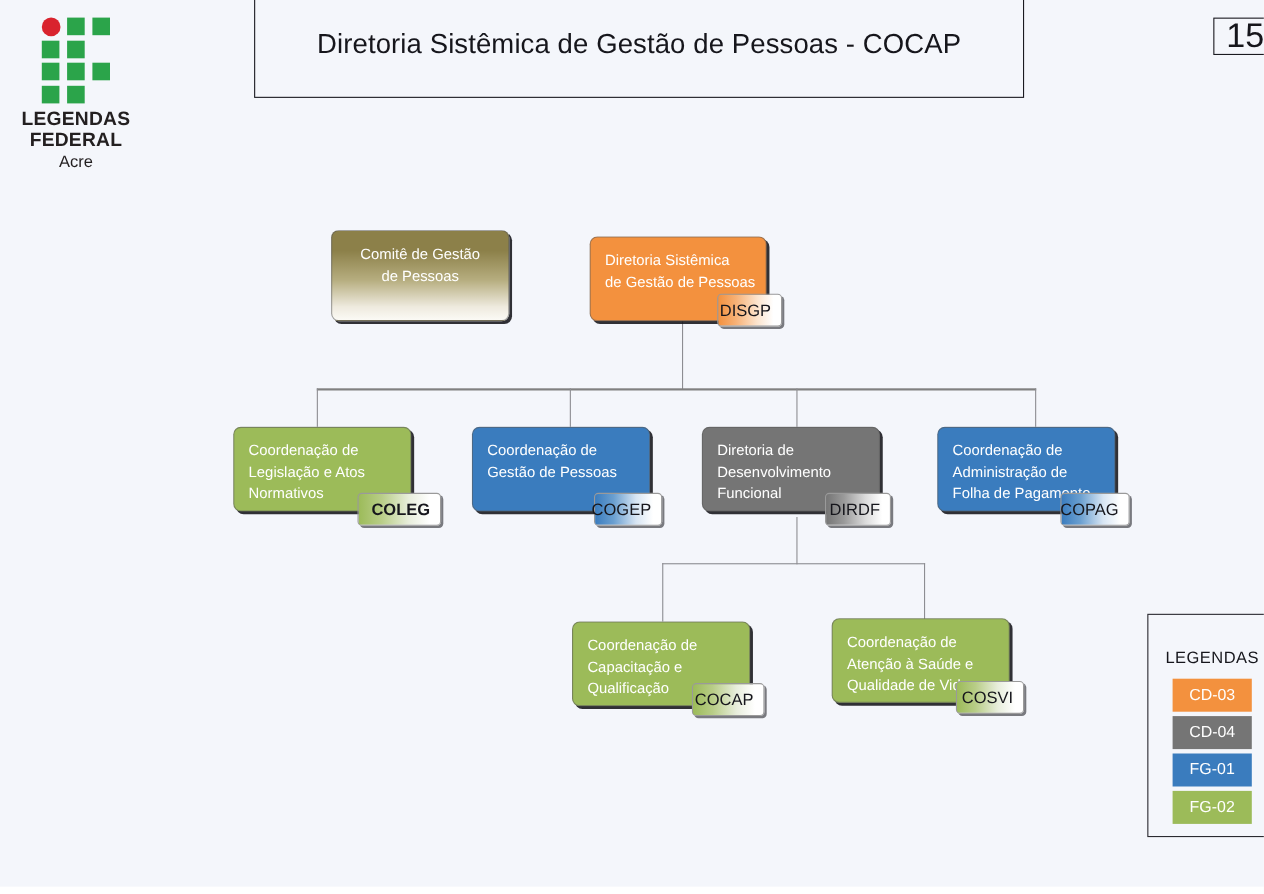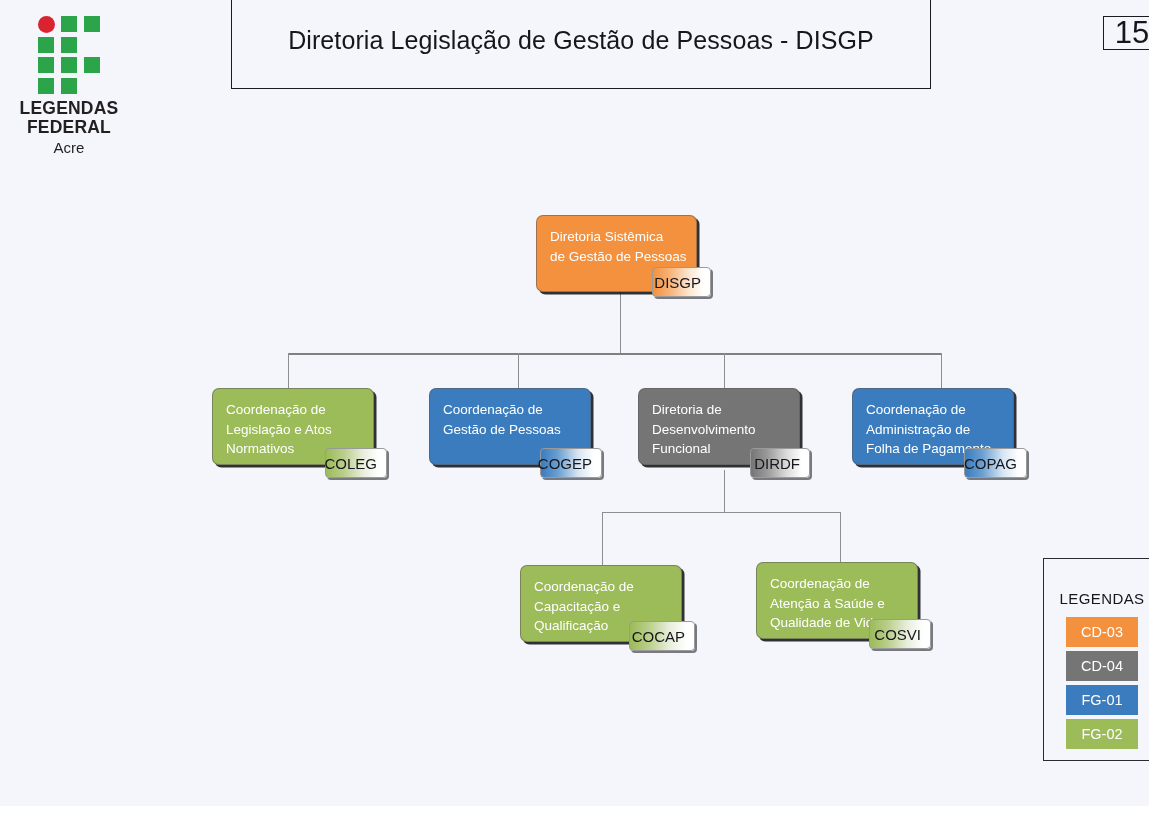--- a/index.html
+++ b/index.html
@@ -229,56 +229,61 @@
 
       <div class="lg-sq" style="left:0px;  top:62px;"></div>
       <div class="lg-sq" style="left:23px; top:62px;"></div>
     </div>
     <div id="logo-text1">LEGENDAS</div>
     <div id="logo-text2">FEDERAL</div>
     <div id="logo-text3">Acre</div>
   </div>
 
   <div id="title-box">
-    <div id="title-text">Diretoria Legislação de Gestão de Pessoas - DISGP</div>
+    <div id="title-text">Diretoria Sistêmica de Gestão de Pessoas - COCAP</div>
   </div>
 
   <div id="page-num-box">
     <div id="page-num-text">15</div>
   </div>
 
   <div class="line-thin" style="left:620px; top:292px; width:1.4px; height:62px;"></div>
 
   <div class="line" style="left:288px; top:353px; width:654px; height:2.4px;"></div>
 
   <div class="line-thin" style="left:288px; top:353px; width:1.4px; height:35px;"></div>
   <div class="line-thin" style="left:518px; top:353px; width:1.4px; height:35px;"></div>
   <div class="line-thin" style="left:724px; top:353px; width:1.4px; height:35px;"></div>
   <div class="line-thin" style="left:941px; top:353px; width:1.4px; height:35px;"></div>
 
   <div class="line-thin" style="left:724px; top:470px; width:1.4px; height:43px;"></div>
   <div class="line-thin" style="left:602px; top:512px; width:239px; height:1.4px;"></div>
   <div class="line-thin" style="left:602px; top:512px; width:1.4px; height:53px;"></div>
   <div class="line-thin" style="left:840px; top:512px; width:1.4px; height:53px;"></div>
 
+  <div class="node" style="left:301px; top:209px; width:162px; height:83px;">
+    <div class="node-body fill-olive"></div>
+    <div class="node-label center">Comitê de Gestão
+de Pessoas</div>
+  </div>
 
   <div class="node" style="left:536px; top:215px; width:161px; height:77px;">
     <div class="node-body fill-orange"></div>
     <div class="node-label">Diretoria Sistêmica
 de Gestão de Pessoas</div>
   </div>
   <div class="tag tg-orange" style="left:652px; top:267px; width:59px;">DISGP</div>
 
   <div class="node" style="left:212px; top:388px; width:162px; height:77px;">
     <div class="node-body fill-green"></div>
     <div class="node-label">Coordenação de
 Legislação e Atos
 Normativos</div>
   </div>
-  <div class="tag tg-green" style="left:325px; top:448px; width:62px;">COLEG</div>
+  <div class="tag tg-green" style="left:325px; top:448px; width:76px;font-weight:bold;">COLEG</div>
 
   <div class="node" style="left:429px; top:388px; width:162px; height:77px;">
     <div class="node-body fill-blue"></div>
     <div class="node-label">Coordenação de
 Gestão de Pessoas</div>
   </div>
   <div class="tag tg-blue" style="left:540px; top:448px; width:62px;">COGEP</div>
 
   <div class="node" style="left:638px; top:388px; width:162px; height:77px;">
     <div class="node-body fill-gray"></div>

